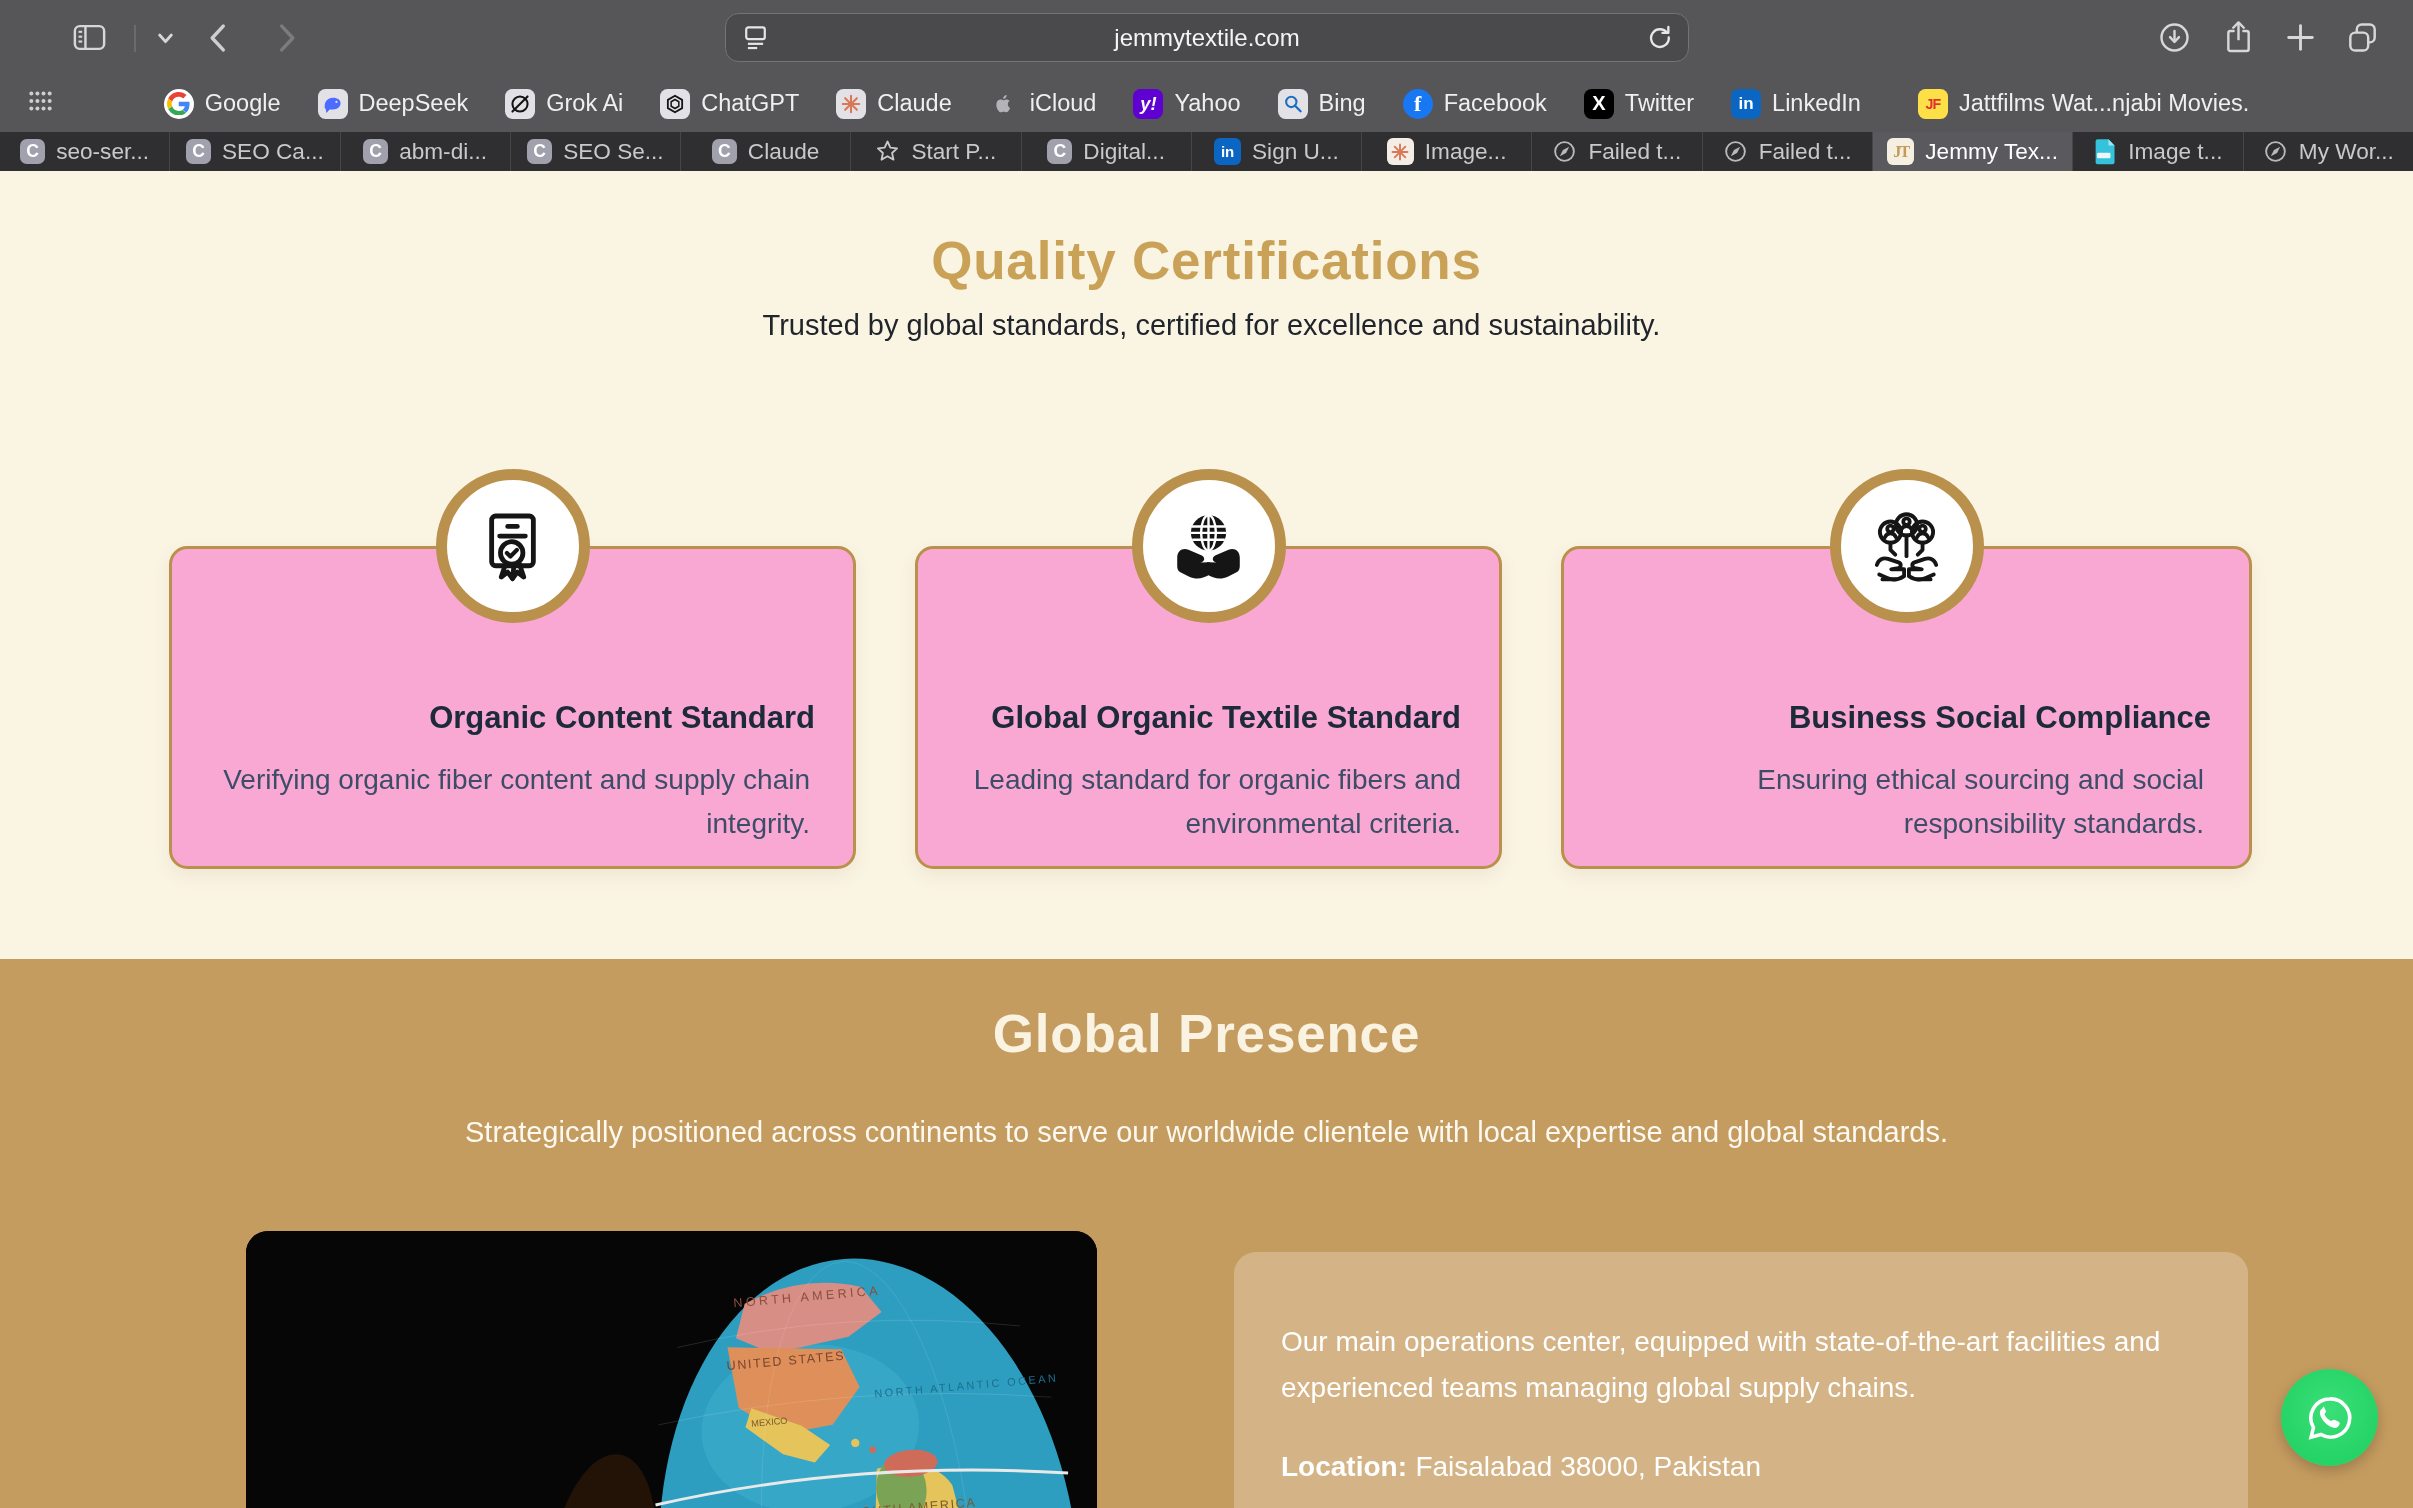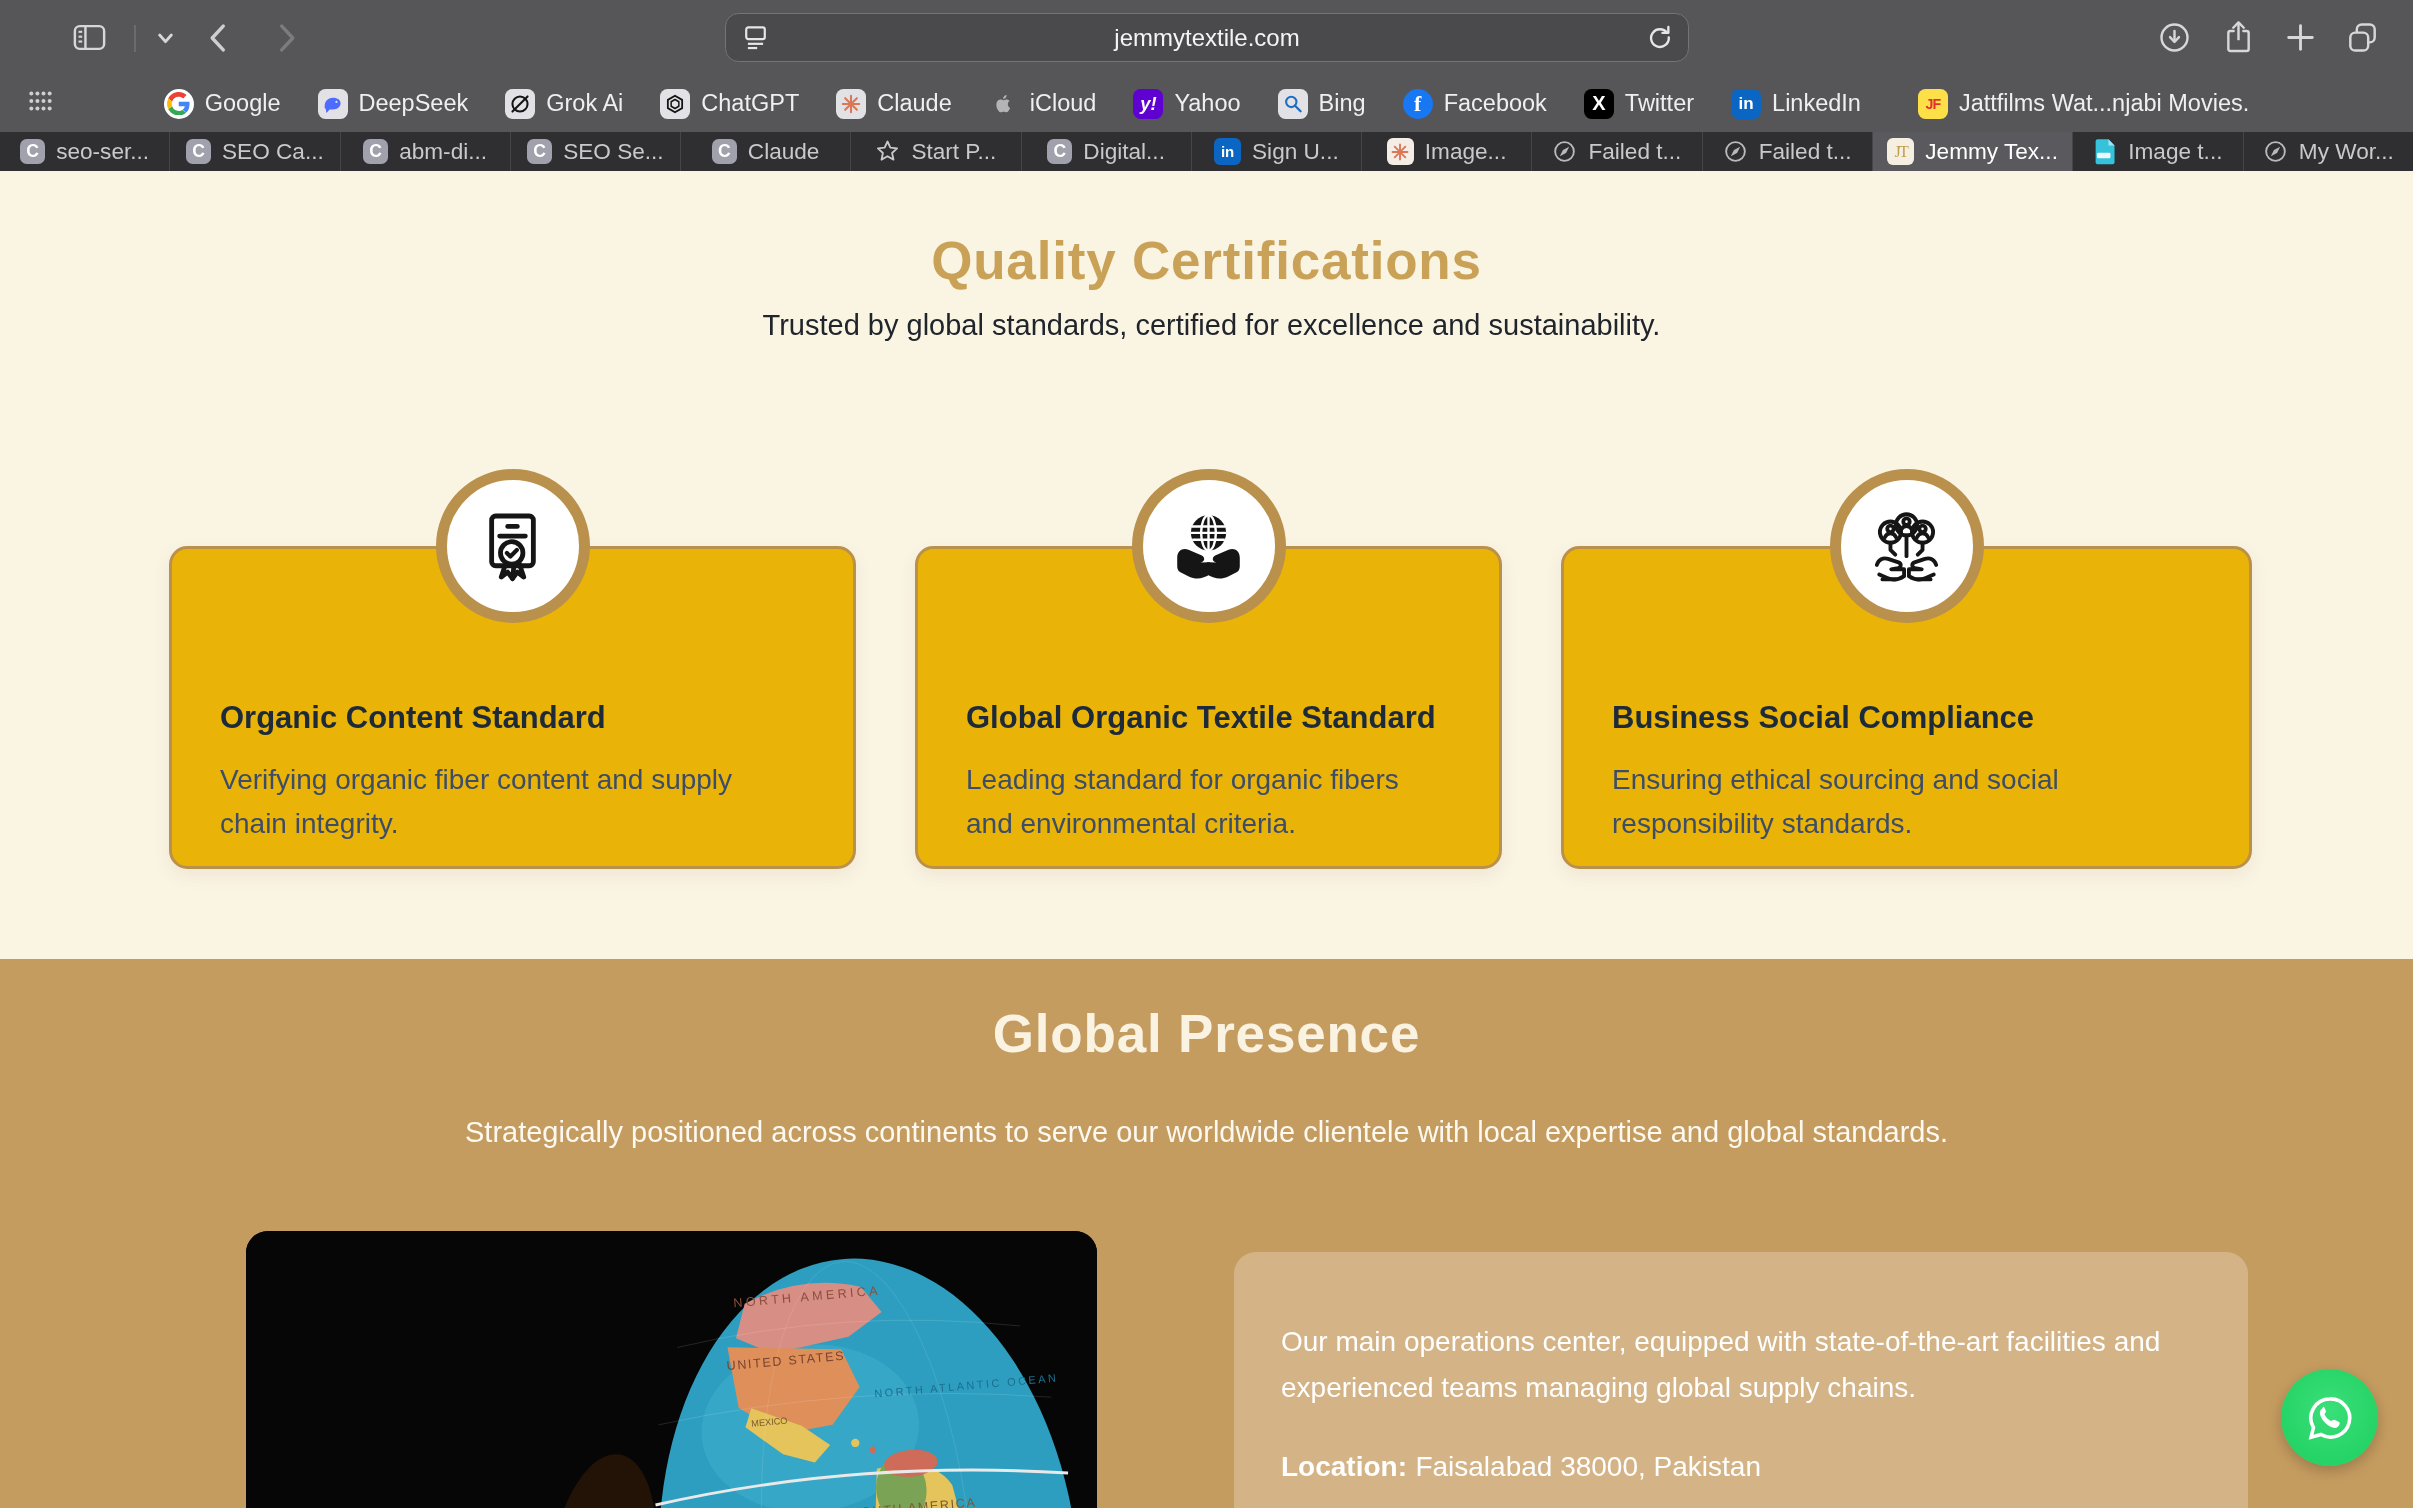--- a/index.html
+++ b/index.html
@@ -31,30 +31,30 @@
   .ic-jf{background:#fde047;color:#E0312D;font-size:14.2px;letter-spacing:-0.8px;margin-left:20px;}
   
   .tabbar{position:absolute;top:132px;left:0;width:2413px;height:39px;background:#2f2f31;display:flex;}
   .tab{flex:1;display:flex;align-items:center;justify-content:center;gap:11px;
        border-right:1.7px solid #464649;color:#c9c9cc;font-size:22.6px;min-width:0;white-space:nowrap;overflow:hidden;}
   .tab:last-child{border-right:none;}
   .tab.active{background:#5a5a5e;color:#ffffff;flex:1.18;}
   .tabic-c{width:25px;height:25px;border-radius:6.7px;background:#A0A1AD;color:#fff;font-size:17.6px;font-weight:bold;
            display:flex;align-items:center;justify-content:center;flex:none;}
   .tabic-box{width:27px;height:27px;border-radius:5.9px;display:flex;align-items:center;justify-content:center;flex:none;box-sizing:border-box;}
-  .tabic-jemmy{background:#F5EFE2;color:#C39B52;font-family:"Liberation Serif",serif;font-weight:normal;font-size:16px;letter-spacing:-1.7px;}
+  .tabic-jemmy{background:#F5EFE2;color:#C39B52;font-family:"Liberation Serif",serif;font-weight:bold;font-size:16px;letter-spacing:-1.7px;}
   .tabic-spark{background:#F3EDE5;}
   .tabic-in{background:#0A66C2;color:#fff;font-weight:bold;font-size:15px;}
   
   .sect-cert{position:absolute;top:171px;left:0;width:2413px;height:788px;background:#FAF4E3;}
   .cert-h1{margin:0;padding-top:59px;text-align:center;font-size:53px;font-weight:bold;color:#C9A258;letter-spacing:0.8px;}
   .cert-sub{margin:18px 0 0;text-align:center;font-size:29px;color:#20242b;padding-left:10px;}
   .cards{position:absolute;left:169px;top:375px;display:flex;gap:59px;}
-  .card{background:#eab308;border:3.4px solid #BA914C;border-radius:18.4px;height:323px;box-sizing:border-box;
-        position:relative;padding:126px 48px 0;text-align:left;box-shadow:0 6.7px 17px rgba(120,90,40,.08);}
+  .card{background:#f9a8d4;border:3.4px solid #BA914C;border-radius:18.4px;height:323px;box-sizing:border-box;
+        position:relative;padding:126px 38px 0;text-align:right;box-shadow:0 6.7px 17px rgba(120,90,40,.08);}
   .card:nth-child(1){width:687px;}
   .card:nth-child(2){width:587px;}
   .card:nth-child(3){width:691px;}
   .card-circle{position:absolute;top:-80px;left:50%;transform:translateX(-50%);
         width:132px;height:132px;background:#fff;border:11px solid #BA914C;border-radius:50%;
         display:flex;align-items:center;justify-content:center;}
   .card h3{margin:25px 0 0;font-size:31px;color:#1C2A3A;}
   .card p{margin:22px auto 0;font-size:28px;line-height:44px;color:#3D4D68;max-width:595px;}
   
   .sect-global{position:absolute;top:959px;left:0;width:2413px;height:550px;background:#C59C60;}

